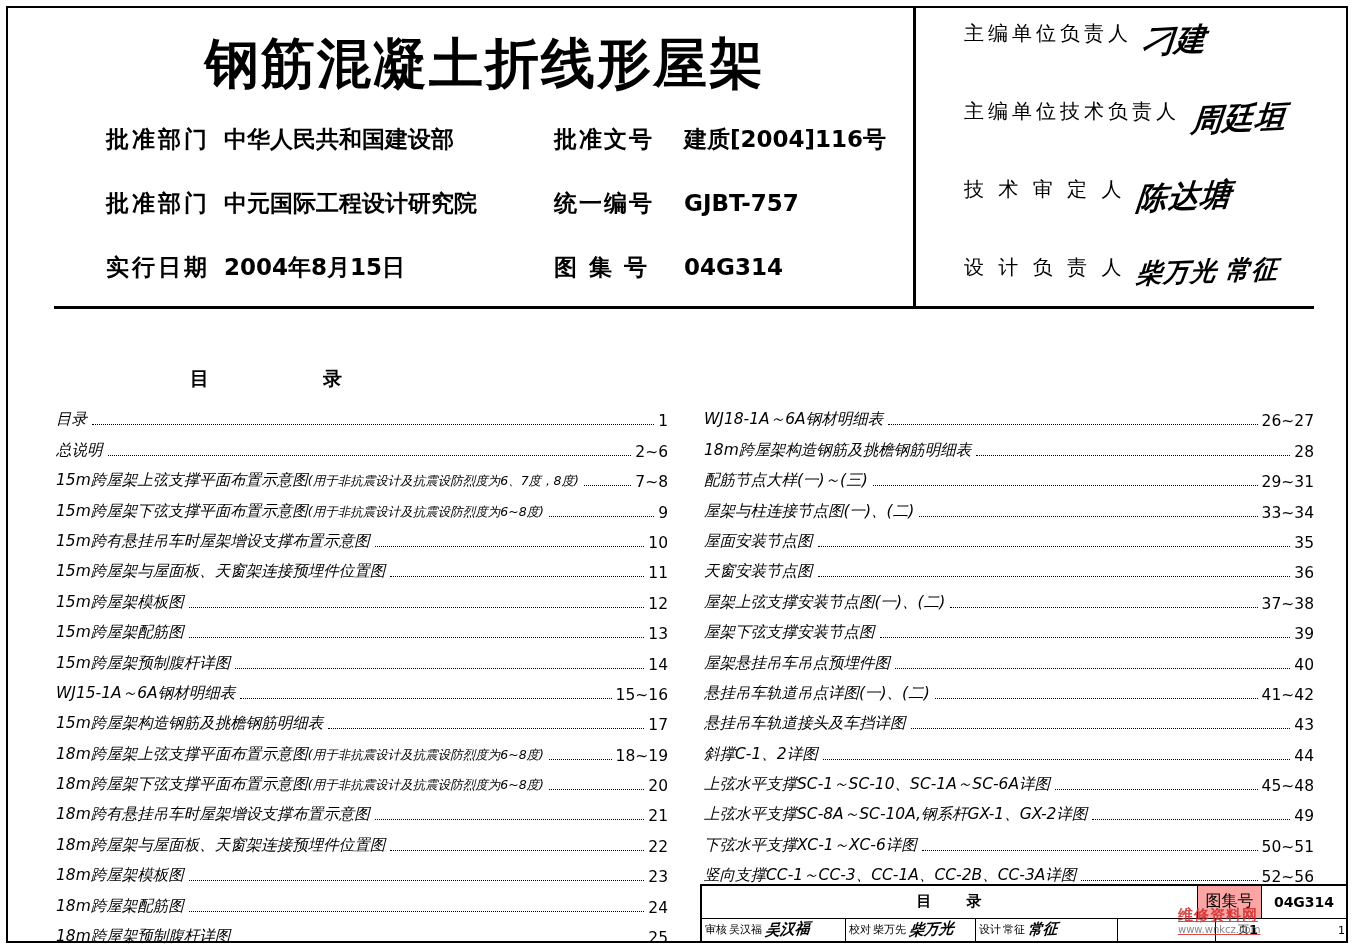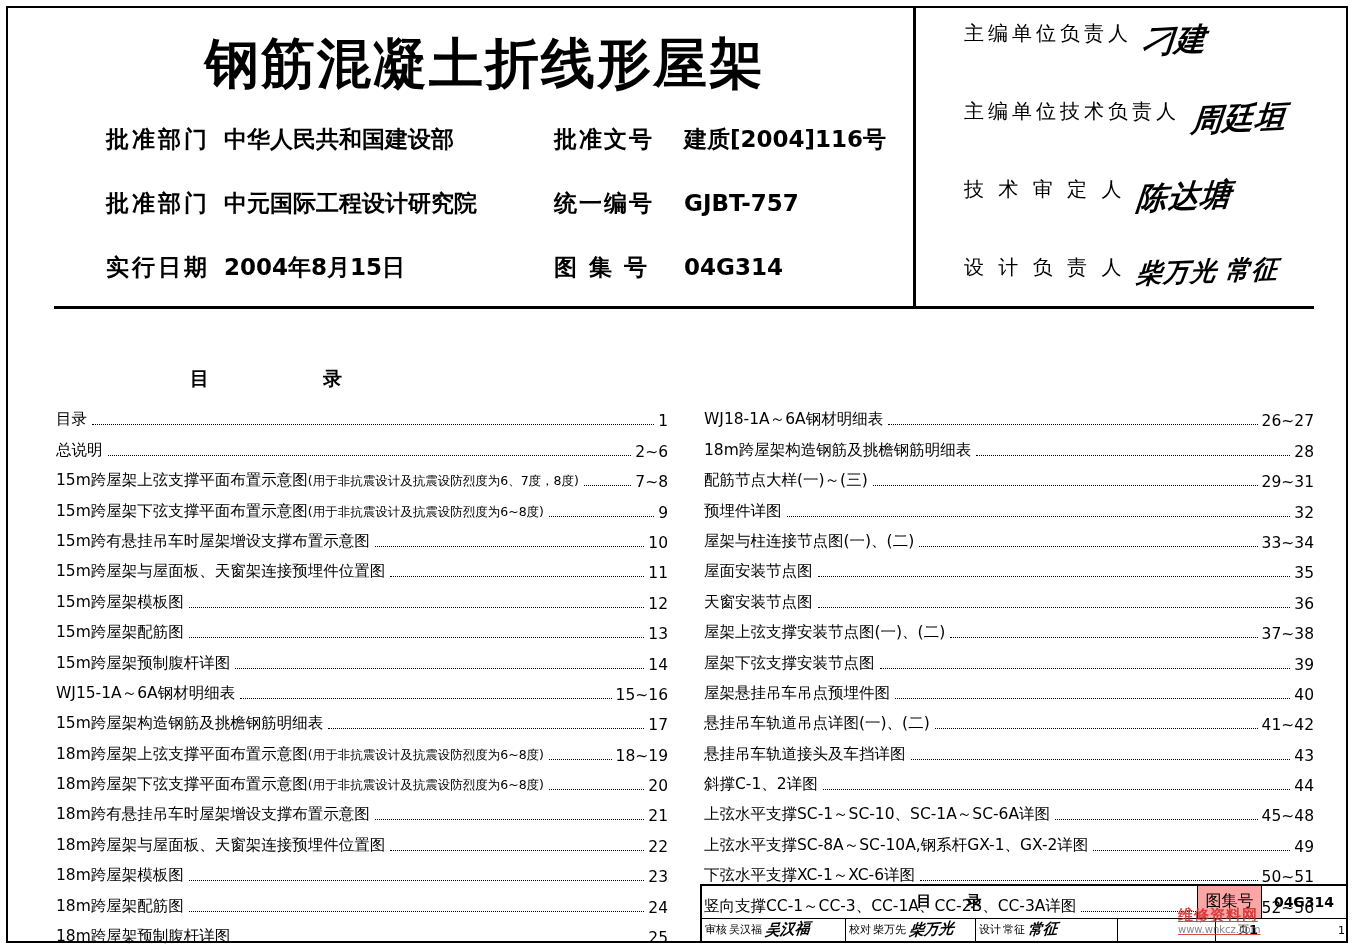--- a/index.html
+++ b/index.html
@@ -138,21 +138,21 @@
   .toc.left  { left: 56px;  top: 400px; width: 612px; }
   .toc.right { left: 704px; top: 400px; width: 610px; }
 
   .toc-item {
     display: flex;
     align-items: flex-end;
     height: 30.4px;
     white-space: nowrap;
     overflow: hidden;
   }
-  .toc-text { flex: 0 0 auto; }
+  .toc-text { flex: 0 0 auto; font-style: italic; }
   .toc-text .sub { font-size: 12.5px; }
   .toc-dots {
     flex: 1 1 auto;
     border-bottom: 1px dotted #000;
     margin: 0 4px 5px 5px;
     height: 1px;
     min-width: 8px;
   }
   .toc-page { flex: 0 0 auto; text-align: right; }
 
@@ -416,25 +416,20 @@
       <span class="toc-text">18m跨屋架构造钢筋及挑檐钢筋明细表</span>
       <span class="toc-dots"></span>
       <span class="toc-page">28</span>
     </div>
     <div class="toc-item">
       <span class="toc-text">配筋节点大样(一)～(三)</span>
       <span class="toc-dots"></span>
       <span class="toc-page">29~31</span>
     </div>
     <div class="toc-item">
-      <span class="toc-text">预埋件详图</span>
-      <span class="toc-dots"></span>
-      <span class="toc-page">32</span>
-    </div>
-    <div class="toc-item">
       <span class="toc-text">屋架与柱连接节点图(一)、(二)</span>
       <span class="toc-dots"></span>
       <span class="toc-page">33~34</span>
     </div>
     <div class="toc-item">
       <span class="toc-text">屋面安装节点图</span>
       <span class="toc-dots"></span>
       <span class="toc-page">35</span>
     </div>
     <div class="toc-item">

